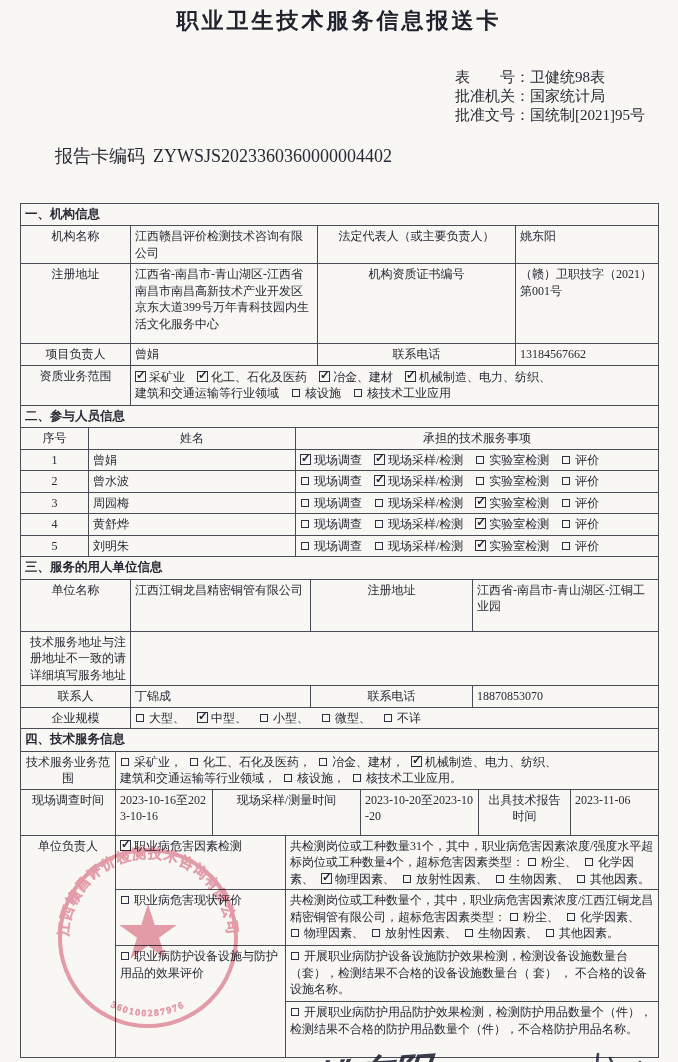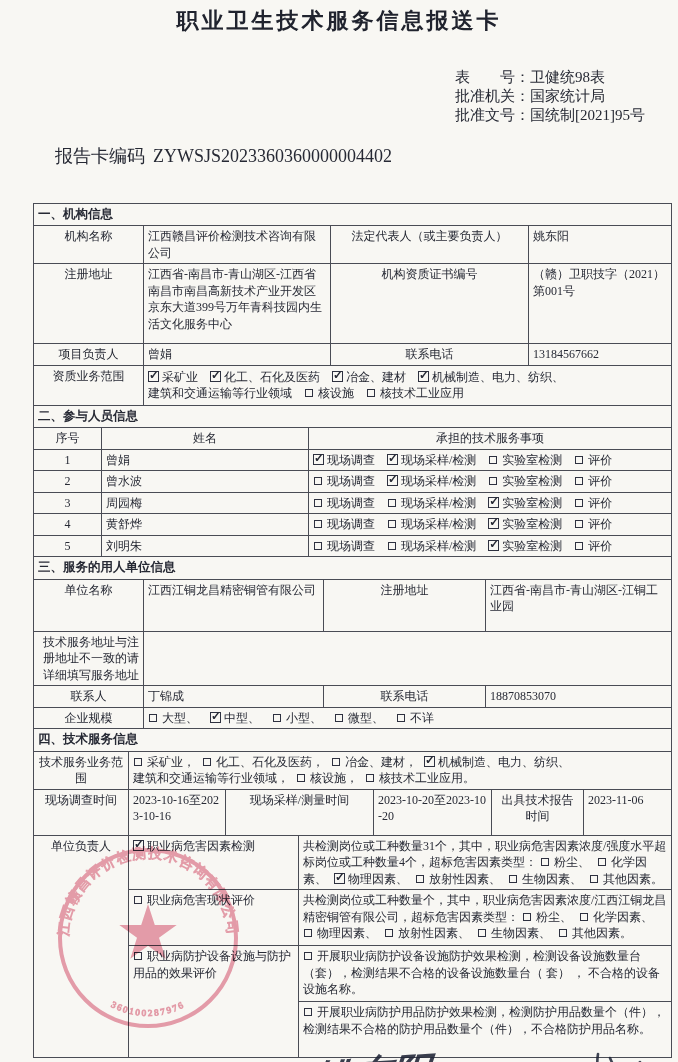--- a/index.html
+++ b/index.html
@@ -8,21 +8,21 @@
   
   .hdr{position:relative;height:204px;}
   .title{position:absolute;top:6px;left:0;width:100%;text-align:center;
          font-size:22px;font-weight:bold;letter-spacing:3px;color:#20232e;}
   .subtitle{position:absolute;top:41px;left:0;width:100%;text-align:center;font-size:12px;}
   .meta{position:absolute;left:455px;top:68px;font-size:15px;line-height:19px;}
   .meta .ml{white-space:nowrap;}
   .rcode{position:absolute;left:55px;top:144px;font-size:18px;}
   .rcode .lab{margin-right:8px;}
   
-  table.t{border-collapse:collapse;table-layout:fixed;width:638px;margin-left:33px;margin-top:-1px;
+  table.t{border-collapse:collapse;table-layout:fixed;width:638px;margin-left:20px;margin-top:-1px;
           font-size:12px;}
   table.t td{border:1px solid #4a4c55;padding:2px 4px;vertical-align:top;line-height:1.38;
              word-break:break-all;}
   td.sec{font-weight:bold;font-size:12.5px;padding:2px 8px;word-break:keep-all;}
   td.lab{text-align:center;vertical-align:middle;word-break:keep-all;padding:2px 3px;}
   td.lab-left{text-align:right;vertical-align:middle;padding:2px 5px;}
   td.ctr{text-align:center;vertical-align:middle;}
   td.cbcell{vertical-align:middle;padding:3px 22px 3px 12px;word-break:keep-all;}
   
   .cb{display:inline-block;box-sizing:border-box;width:11px;height:11px;border:1px solid #2e3140;

